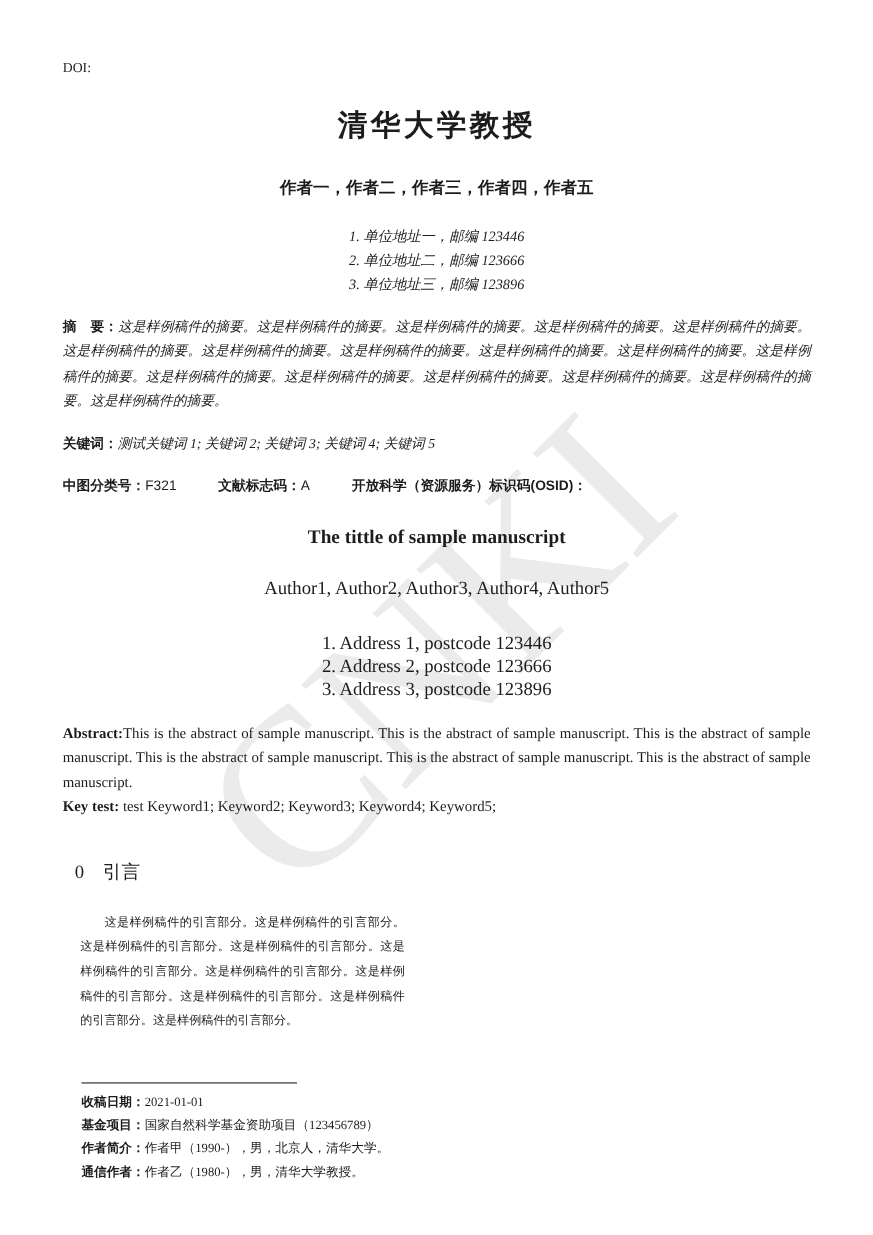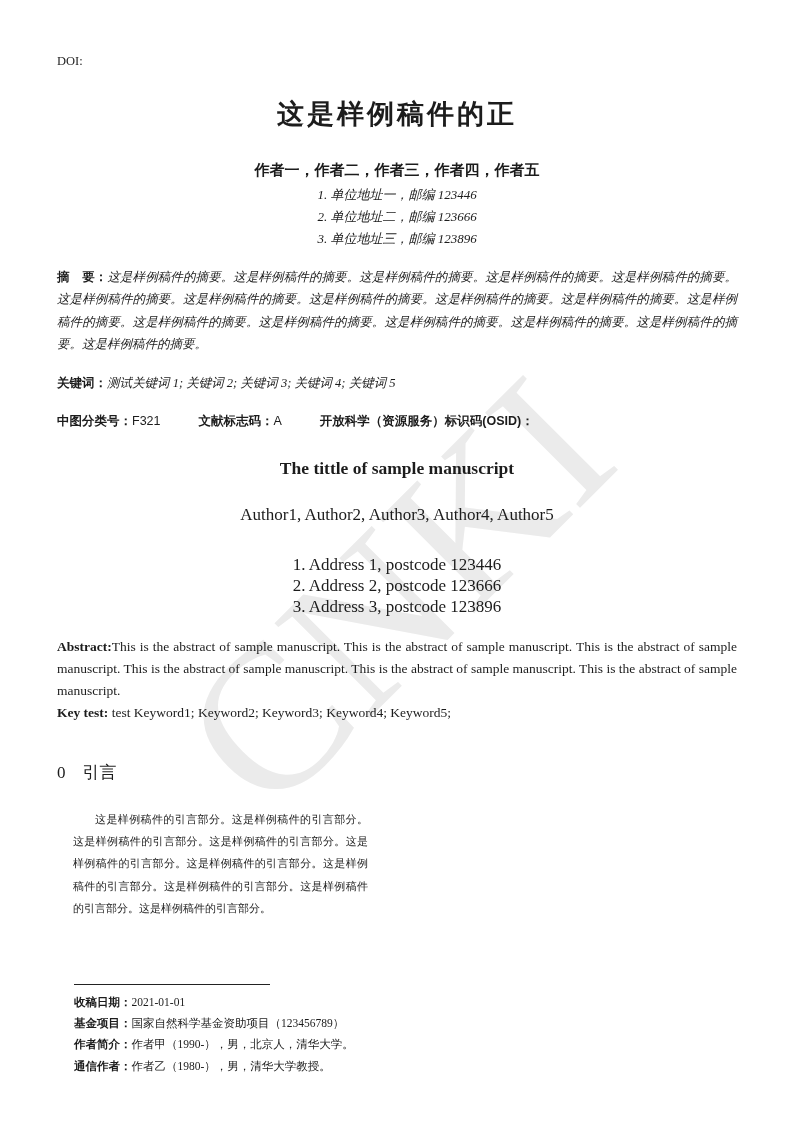--- a/index.html
+++ b/index.html
@@ -56,39 +56,39 @@
     font-size: 27px;
     letter-spacing: 3px;
   }
   .authors-cn {
     margin-top: 29px;
     text-align: center;
     font-family: "Liberation Sans", sans-serif;
     font-weight: bold;
     font-size: 15px;
   }
-  .affils-cn { margin-top: 4px; text-align: center; font-style: italic; font-size: 13px; line-height: 22px; }
+  .affils-cn { margin-top: 24px; text-align: center; font-style: italic; font-size: 13px; line-height: 22px; }
 
   .cn-meta { margin-top: 16px; font-size: 12.5px; line-height: 22.4px; text-align: justify; }
   .label-hei { font-family: "Liberation Sans", sans-serif; font-weight: bold; font-style: normal; }
   .kai { font-style: italic; }
   .val-hei { font-family: "Liberation Sans", sans-serif; font-style: normal; }
   .clc-gap { display: inline-block; width: 38px; }
 
   
   .title-en { margin-top: 26px; text-align: center; font-weight: bold; font-size: 17.5px; }
   .authors-en { margin-top: 26px; text-align: center; font-size: 17px; }
   .affils-en { margin-top: 30px; text-align: center; font-size: 17px; line-height: 20.8px; }
   .abstract-en { margin-top: 18px; font-size: 13.5px; line-height: 22.2px; text-align: justify; }
   .abstract-en .label { font-weight: bold; }
 
   
   .columns { margin-top: 36px; display: flex; gap: 26px; }
   .col { width: 327px; }
-  .sec-h { margin: 0 0 24px 0; font-size: 17px; font-weight: normal; font-family: "Liberation Serif", serif; }
+  .sec-h { margin: 0 0 24px 11px; font-size: 17px; font-weight: normal; font-family: "Liberation Serif", serif; }
   .sec-h .sec-num { margin-right: 17px; }
   .body-p { margin: 16px; font-size: 11px; line-height: 22.4px; text-align: justify; text-indent: 2em; }
   .sub-h {
     margin: 5px 0 1px 0;
     font-family: "Liberation Sans", sans-serif;
     font-weight: bold; font-size: 13.5px; line-height: 22.4px;
   }
   .sub-h .sub-num { margin-right: 11px; }
 
   
@@ -102,21 +102,21 @@
 
 <div class="page">
 
   <div class="watermark">CNKI</div>
 
   <div class="content">
 
 
     <div class="doi-line">DOI:</div>
 
-    <div class="title-cn">这是样例稿件的正</div>
+    <div class="title-cn">清华大学教授</div>
 
     <div class="authors-cn">作者一，作者二，作者三，作者四，作者五</div>
 
     <div class="affils-cn">
       <div>1. 单位地址一，邮编 123446</div>
       <div>2. 单位地址二，邮编 123666</div>
       <div>3. 单位地址三，邮编 123896</div>
     </div>
 
     <div class="cn-meta">

